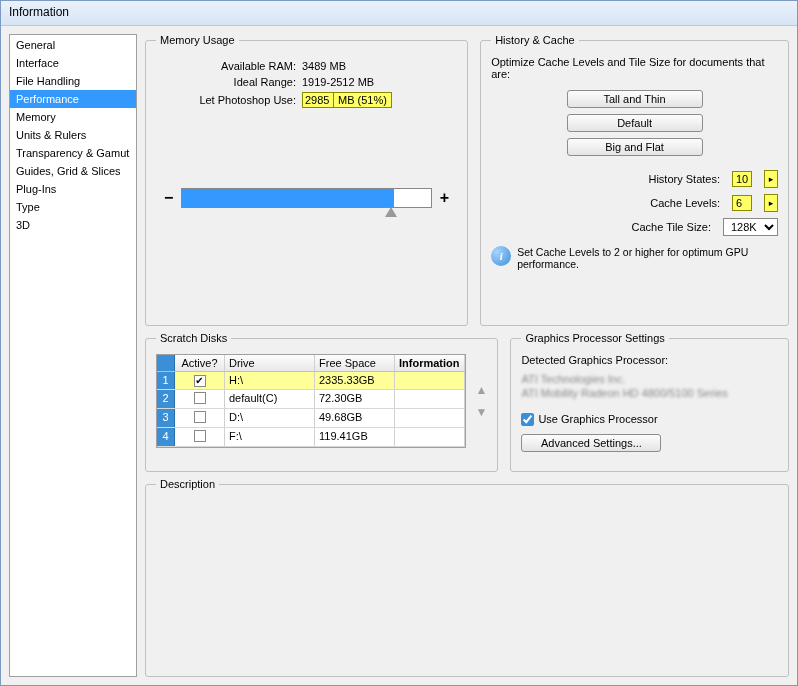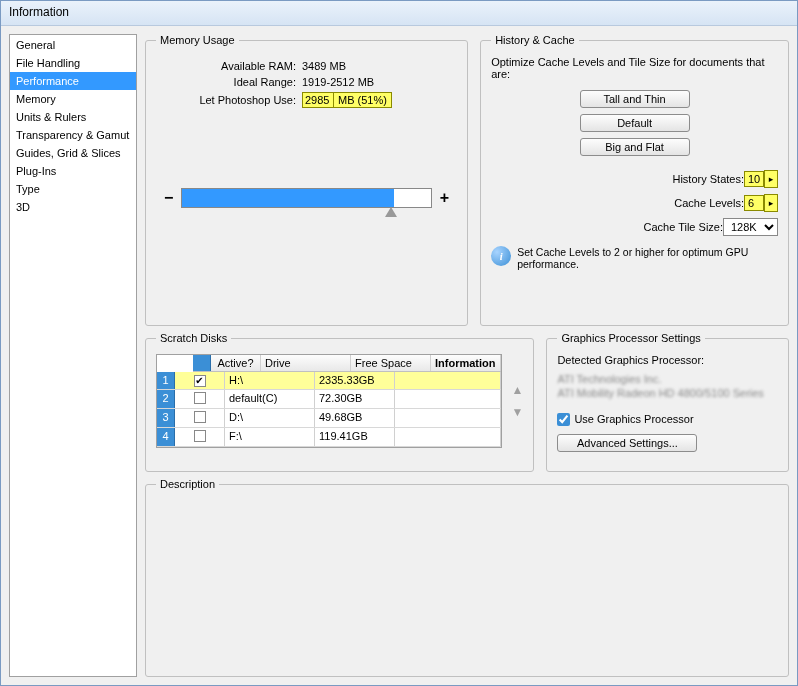--- a/index.html
+++ b/index.html
@@ -110,23 +110,23 @@
   background: linear-gradient(to bottom, #fdfdfd, #e4e4e4);
   border: 1px solid #8c8c8c;
   border-radius: 3px;
   padding: 2px 0;
   font-size: 11px;
   cursor: pointer;
   text-align: center;
   font-family: inherit;
 }
 .btn-stack { display: flex; flex-direction: column; align-items: center; gap: 6px; margin-bottom: 14px; }
-.btn-stack .btn { width: 110px; }
+.btn-stack .btn { width: 136px; }
 .hist-row {
-  display: flex; align-items: center; justify-content: flex-end; gap: 0; margin: 6px 0;
+  display: flex; align-items: center; justify-content: flex-end; gap: 12px; margin: 6px 0;
 }
 .hist-row label { font-size: 11px; }
 .hl-field {
   background: #ffff66;
   border: 1px solid #8a8a00;
   width: 20px;
   padding: 1px 3px;
   font-size: 11px;
   font-family: inherit;
 }
@@ -154,21 +154,21 @@
 .row2 { display: flex; gap: 12px; height: 140px; }
 .scratch { flex: 1.2; }
 .gpu { flex: 1; }
 .table {
   border: 1px solid #a0a0a0;
   background: #fff;
   font-size: 11px;
 }
 .table-wrap { display: flex; align-items: center; gap: 10px; }
 .table-inner { flex: 1; }
-.th-row { display: flex; background: linear-gradient(to bottom,#fdfdfd,#e8e8e8); border-bottom: 1px solid #c0c0c0; margin-left: 36px; }
+.th-row { display: flex; background: linear-gradient(to bottom,#fdfdfd,#e8e8e8); border-bottom: 1px solid #c0c0c0; }
 .th, .td { padding: 2px 4px; border-right: 1px solid #d0d0d0; }
 .th { font-weight: normal; }
 .col-num { width: 18px; background: #3b8fd6; color: #fff; text-align: center; border-right: 1px solid #2a6eaa; }
 .col-active { width: 50px; text-align: center;}
 .col-drive { width: 90px; }
 .col-free { width: 80px; }
 .col-info { flex: 1; font-weight: bold; }
 .tr { display: flex; border-bottom: 1px solid #d8d8d8; }
 .tr.hl { background: #ffff99; }
 .reorder-arrows { display: flex; flex-direction: column; gap: 8px; color: #a0a0a0; }
@@ -187,20 +187,21 @@
 </head>
 <body>
 
 <div class="window">
   <div class="titlebar">
     <span>Information</span>
   </div>
   <div class="content">
     <div class="sidebar" id="sidebar">
         <div class="sidebar-item">General</div>
+        <div class="sidebar-item">Interface</div>
         <div class="sidebar-item">File Handling</div>
         <div class="sidebar-item selected">Performance</div>
         <div class="sidebar-item">Memory</div>
         <div class="sidebar-item">Units &amp; Rulers</div>
         <div class="sidebar-item">Transparency &amp; Gamut</div>
         <div class="sidebar-item">Guides, Grid &amp; Slices</div>
         <div class="sidebar-item">Plug-Ins</div>
         <div class="sidebar-item">Type</div>
         <div class="sidebar-item">3D</div>
       </div>

